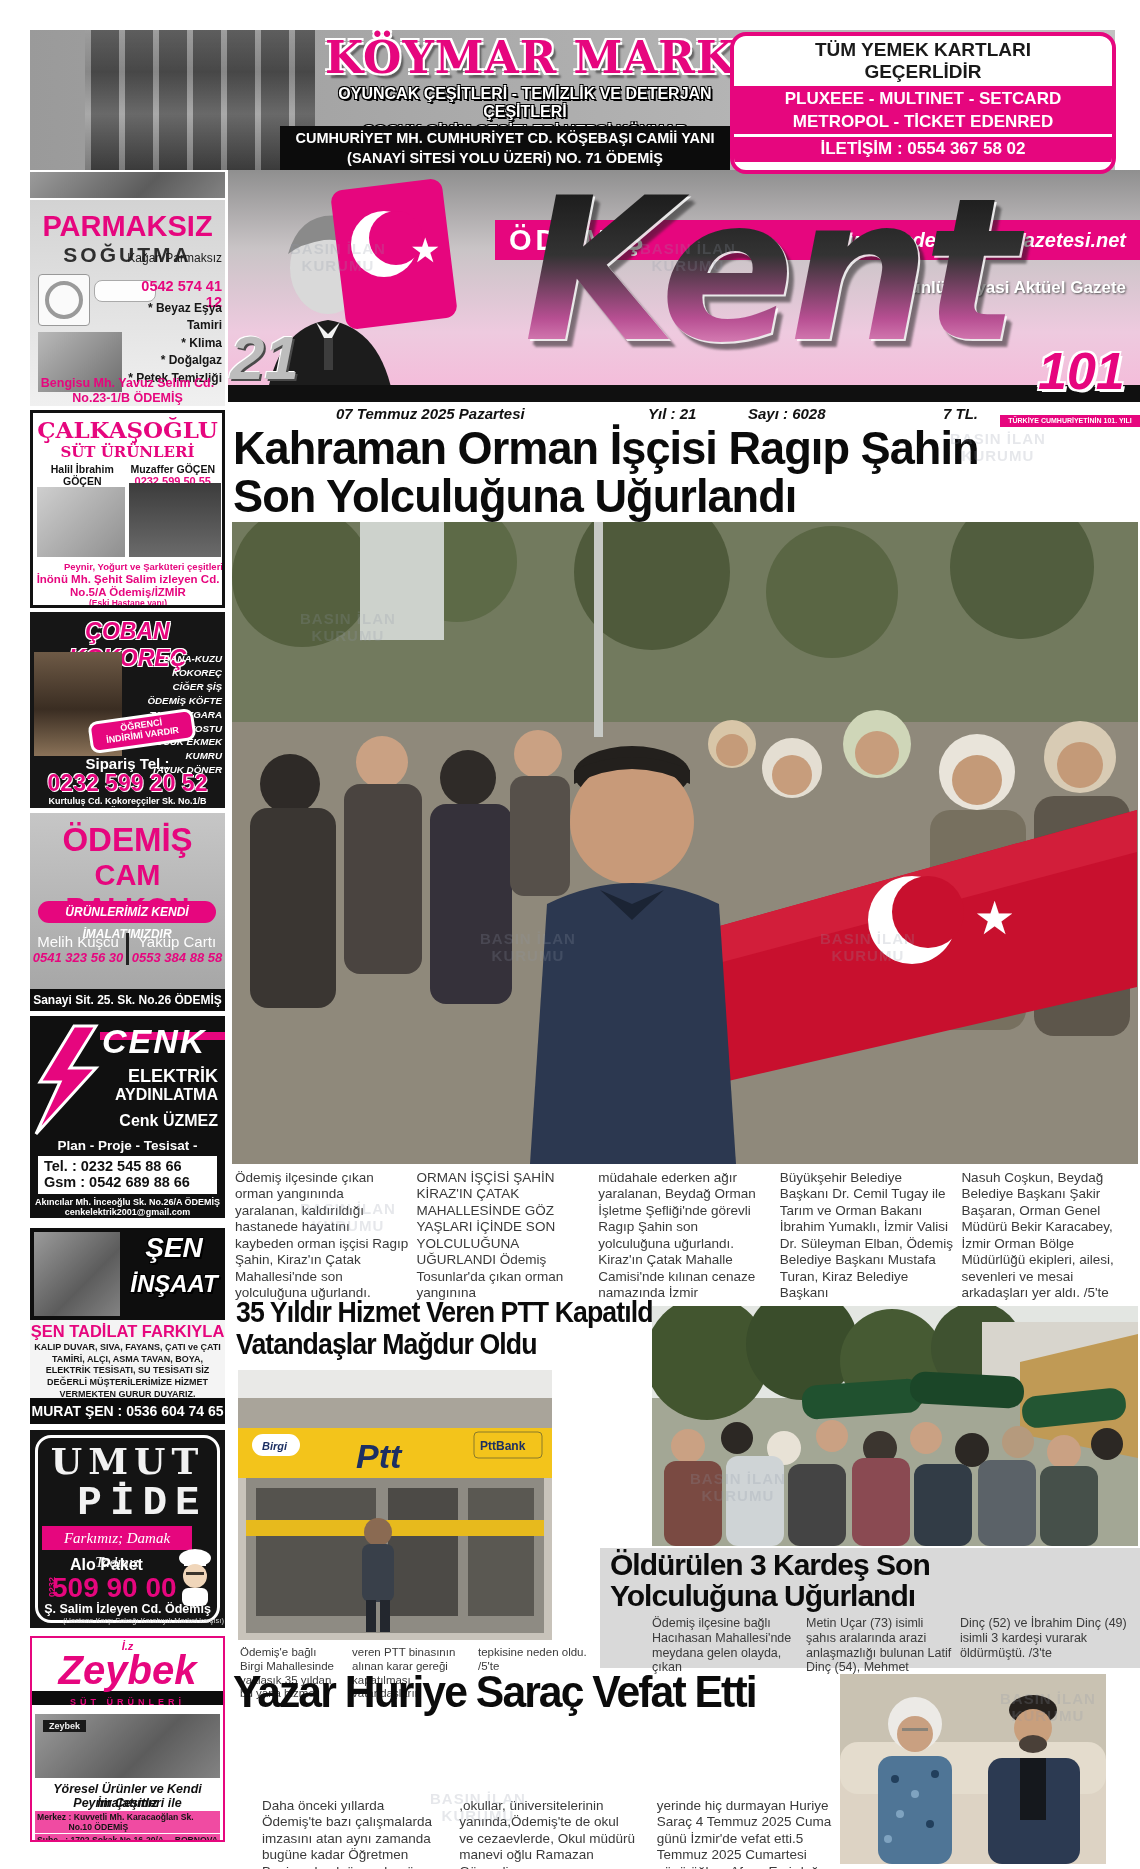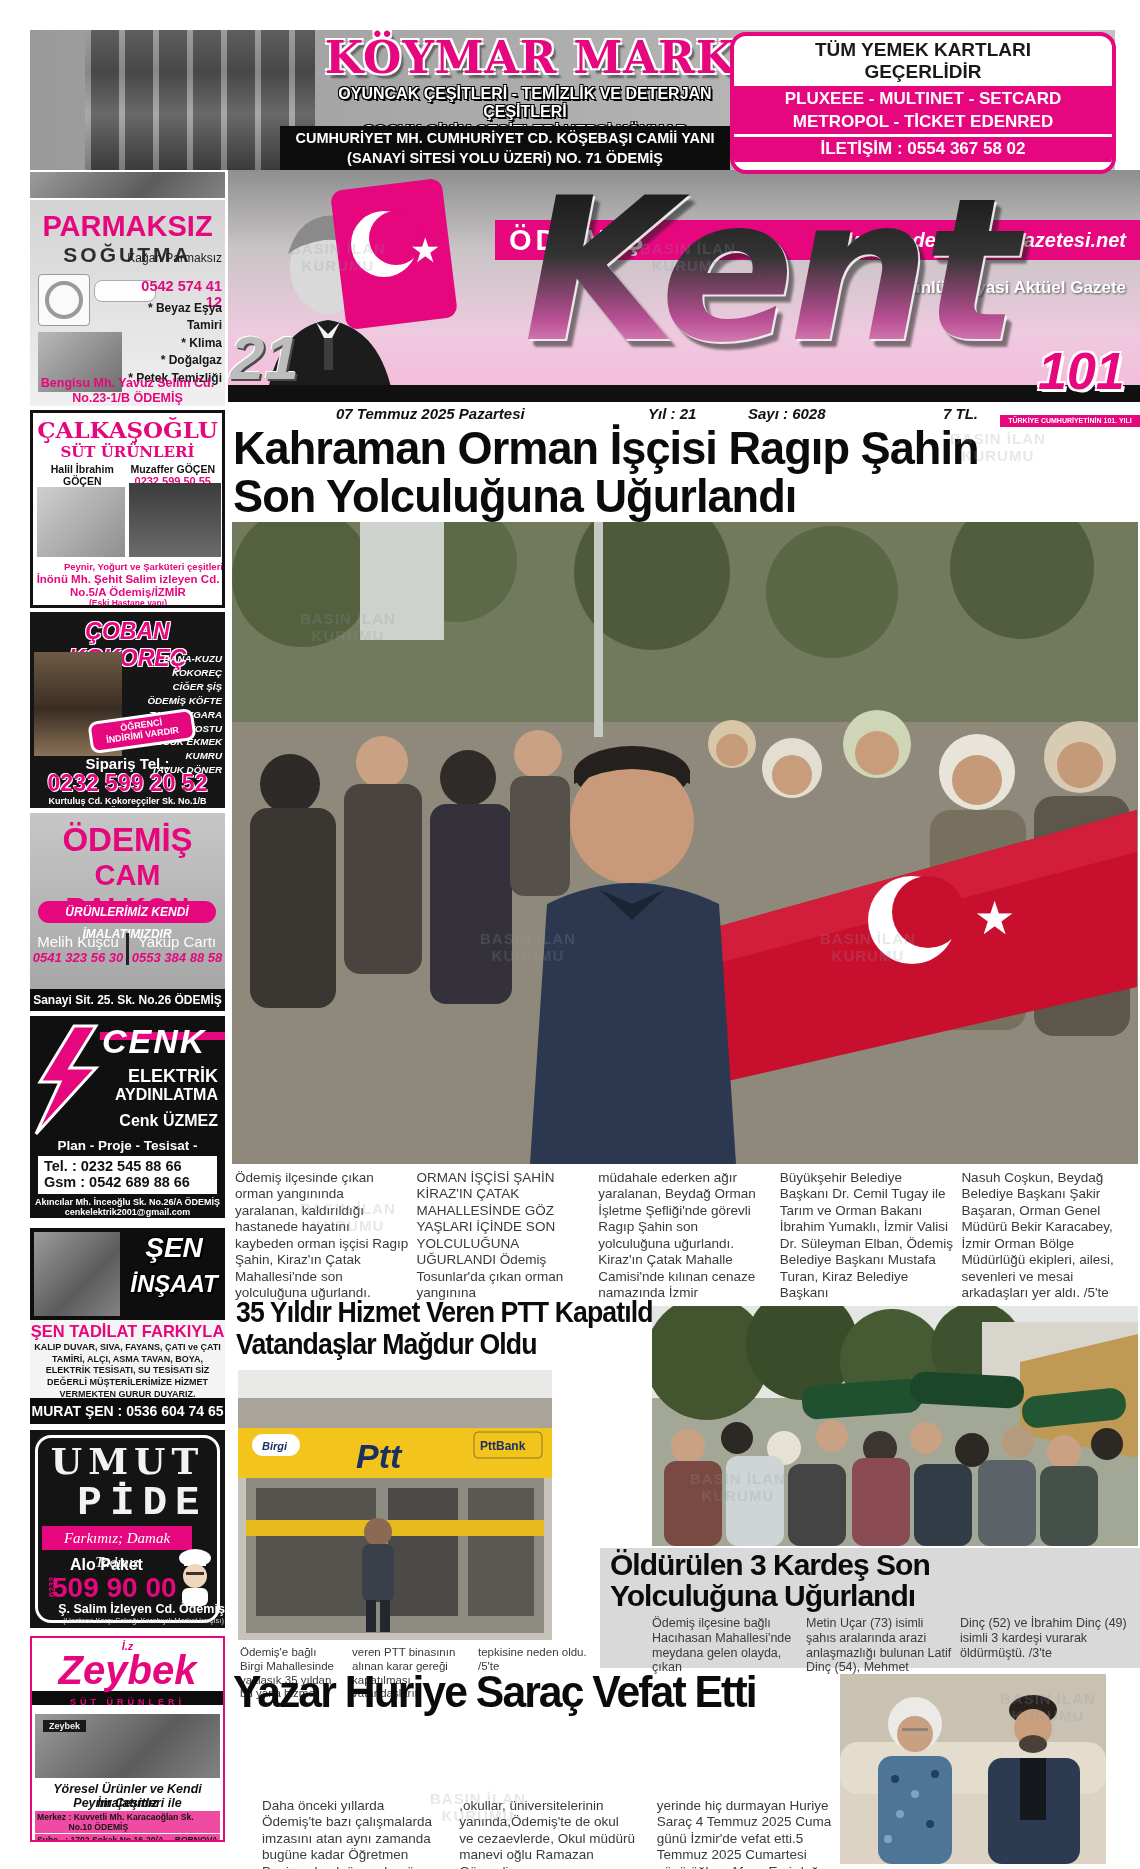--- a/index.html
+++ b/index.html
@@ -276,21 +276,21 @@
     <div class="abs b" style="left:40px;top:126px;color:#fff;font-size:16px">Alo Paket</div>
     <div class="abs b pink" style="left:12px;top:152px;font-size:9px;transform:rotate(-90deg)">0232</div>
     <div class="abs b pink" style="left:22px;top:142px;font-size:28px">509 90 00</div>
     <svg class="abs" style="left:142px;top:116px" width="46" height="62" viewBox="0 0 46 62">
       <ellipse cx="23" cy="12" rx="16" ry="9" fill="#fff"></ellipse>
       <rect x="12" y="12" width="22" height="8" fill="#fff"></rect>
       <circle cx="23" cy="30" r="12" fill="#f0d6ba"></circle>
       <rect x="14" y="26" width="18" height="3" fill="#3a332c"></rect>
       <rect x="10" y="42" width="26" height="18" rx="6" fill="#fff"></rect>
     </svg>
-    <div class="ctr b abs" style="left:14px;top:172px;width:195px;color:#fff;font-size:12.5px">Ş. Salim İzleyen Cd. Ödemiş</div>
+    <div class="ctr b abs" style="left:0;top:172px;width:195px;color:#fff;font-size:12.5px">Ş. Salim İzleyen Cd. Ödemiş</div>
     <div class="ctr abs" style="left:16px;top:186px;width:195px;color:#ddd;font-size:7.5px">(Hastane Karşı Sokağı Karabıyık Market karşısı)</div>
   </section>
 
   <section class="abs sb" style="top:1636px;height:206px;background:#fff;border:2px solid #e6067e;box-sizing:border-box">
     <div class="ctr b pink" style="font-style:italic;font-size:11px;margin-top:2px">İ.z</div>
     <div class="ctr b pink" style="font-style:italic;font-size:40px;line-height:.9">Zeybek</div>
     <div class="blackband" style="height:14px;margin-top:3px"><span class="pink b" style="font-size:9px;letter-spacing:4px;line-height:14px">SÜT ÜRÜNLERİ</span></div>
     <div class="abs gphoto" style="left:3px;top:76px;width:185px;height:64px">
       <span class="abs" style="left:8px;top:6px;background:#1a1a1a;color:#eee;font-size:9px;font-weight:700;padding:1px 6px">Zeybek</span>
     </div>

